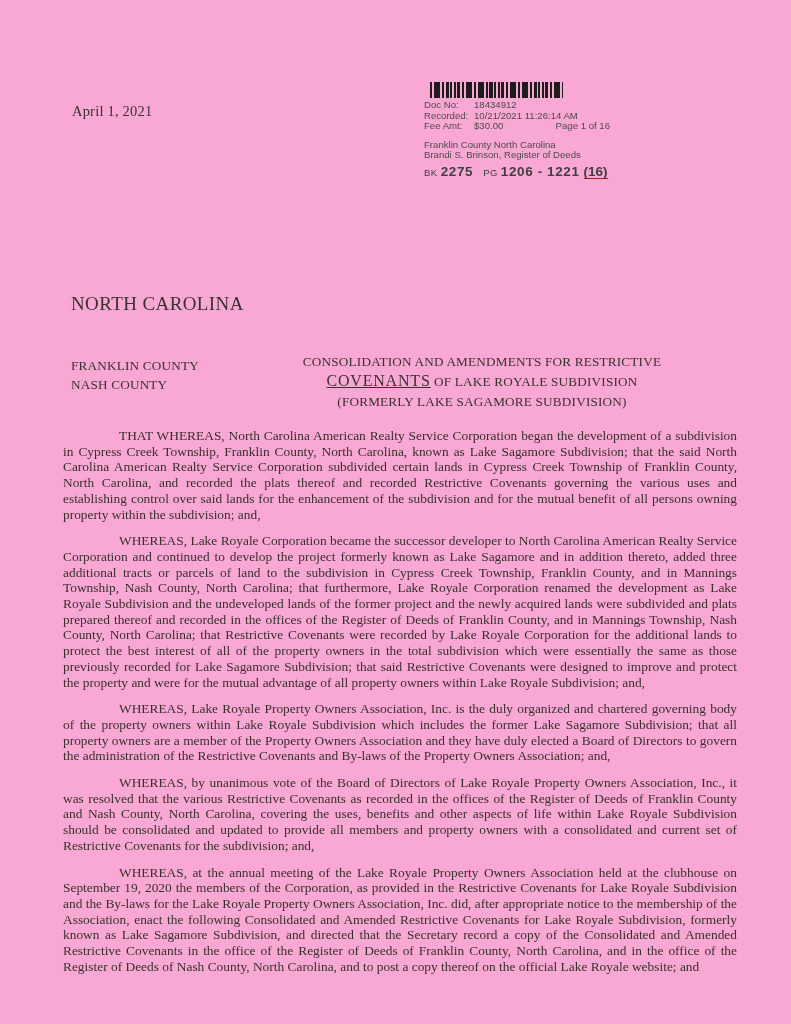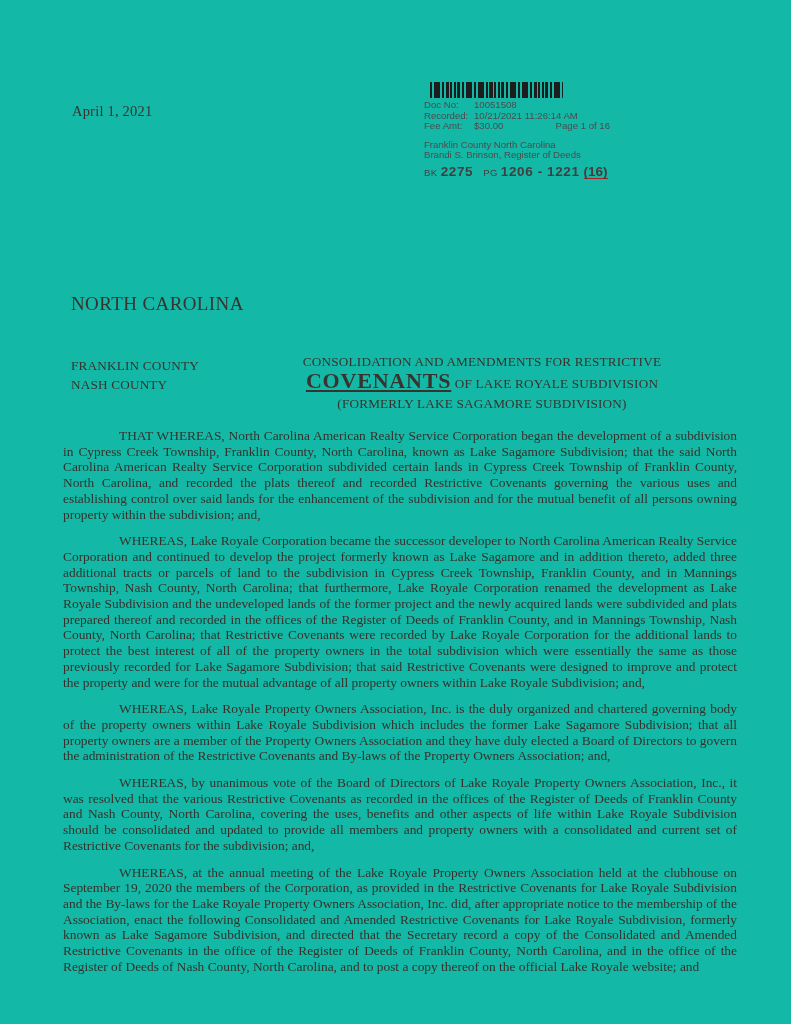--- a/index.html
+++ b/index.html
@@ -1,18 +1,18 @@
 <!DOCTYPE html>
 <html><head>
 <meta charset="utf-8">
 <style>
   html,body{margin:0;padding:0;background:#e8e8e8;}
   .page{
     position:relative;width:791px;height:1024px;margin:0 auto;
-    background:#14b8a6;overflow:hidden;
+    background:#f9a8d4;overflow:hidden;
     font-family:"Liberation Serif",serif;color:#38332e;
   }
   
   .doc-date{position:absolute;left:72px;top:103px;font-size:14.5px;letter-spacing:.2px;}
   
   .stamp{
     position:absolute;left:424px;top:82px;width:188px;
     font-family:"Liberation Sans",sans-serif;color:#4b4b4b;
     font-size:9.6px;line-height:10.6px;
   }
@@ -39,21 +39,21 @@
     position:absolute;left:514px;top:297px;width:193px;
     border:1.6px solid #4d4d4d;padding:3px 6px 5px 7px;
     font-size:12.8px;line-height:15.2px;text-align:justify;
     color:#3a362f;letter-spacing:.2px;
   }
   
   .counties{position:absolute;left:71px;top:356px;font-size:13.2px;line-height:19px;letter-spacing:.2px;}
   .title-block{position:absolute;left:264px;top:353px;width:436px;text-align:center;}
   .title-line1{font-size:13.2px;letter-spacing:.2px;line-height:17px;}
   .title-line2{line-height:22px;font-size:13.2px;letter-spacing:.2px;}
-  .covenants-word{font-size:22px;font-weight:bold;text-decoration:underline;letter-spacing:.8px;}
+  .covenants-word{font-size:16px;font-weight:normal;text-decoration:underline;letter-spacing:.8px;}
   .title-line3{font-size:13.2px;letter-spacing:.2px;line-height:17px;}
   
   .doc-body{
     position:absolute;left:63px;top:428px;width:674px;
     font-size:13.4px;line-height:15.7px;text-align:justify;
     color:#36312b;
   }
   .doc-body p{margin:0 0 11px 0;text-indent:56px;}
   .doc-body p.last{}
 </style>
@@ -61,21 +61,21 @@
 <body>
 
 <div class="page">
 
   <div class="doc-date">April 1, 2021</div>
 
   <div class="stamp">
     <div class="barcode"></div>
     <div class="stamp-row">
       <span class="stamp-label">Doc No:</span>
-      <span>10051508</span>
+      <span>18434912</span>
     </div>
     <div class="stamp-row">
       <span class="stamp-label">Recorded:</span>
       <span>10/21/2021 11:26:14 AM</span>
     </div>
     <div class="stamp-row">
       <span class="stamp-label">Fee Amt:</span>
       <span>$30.00</span>
       <span class="stamp-pageinfo">Page 1 of 16</span>
     </div>

